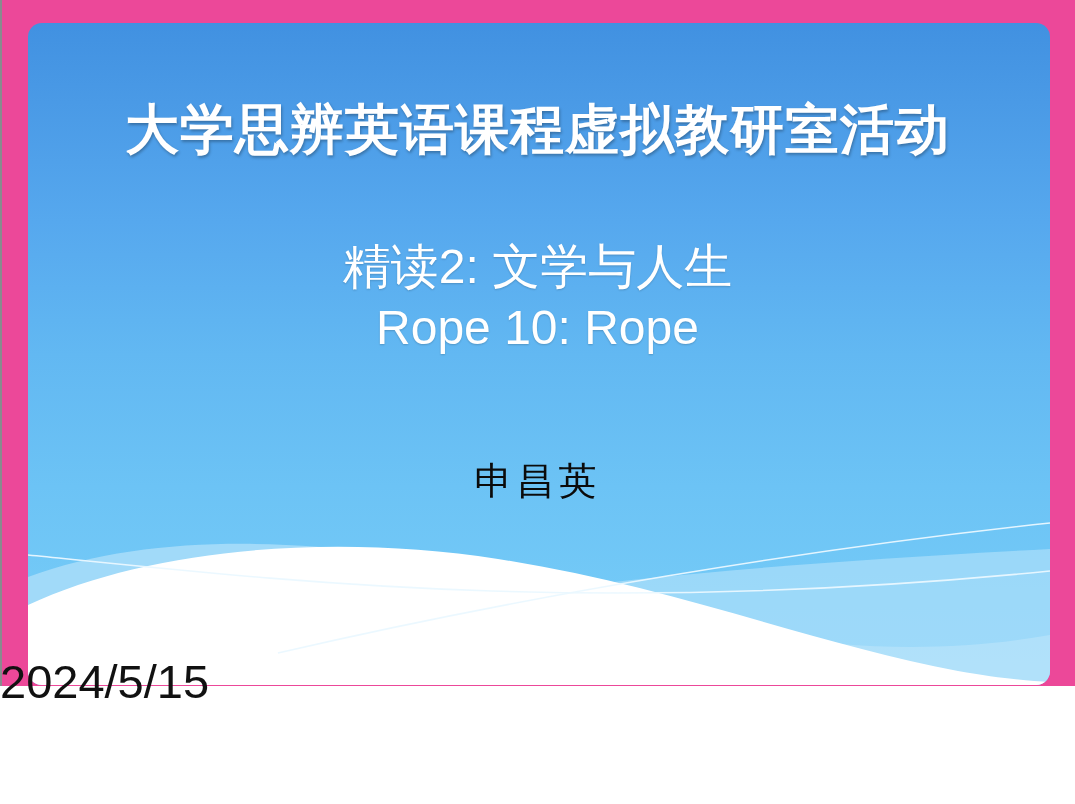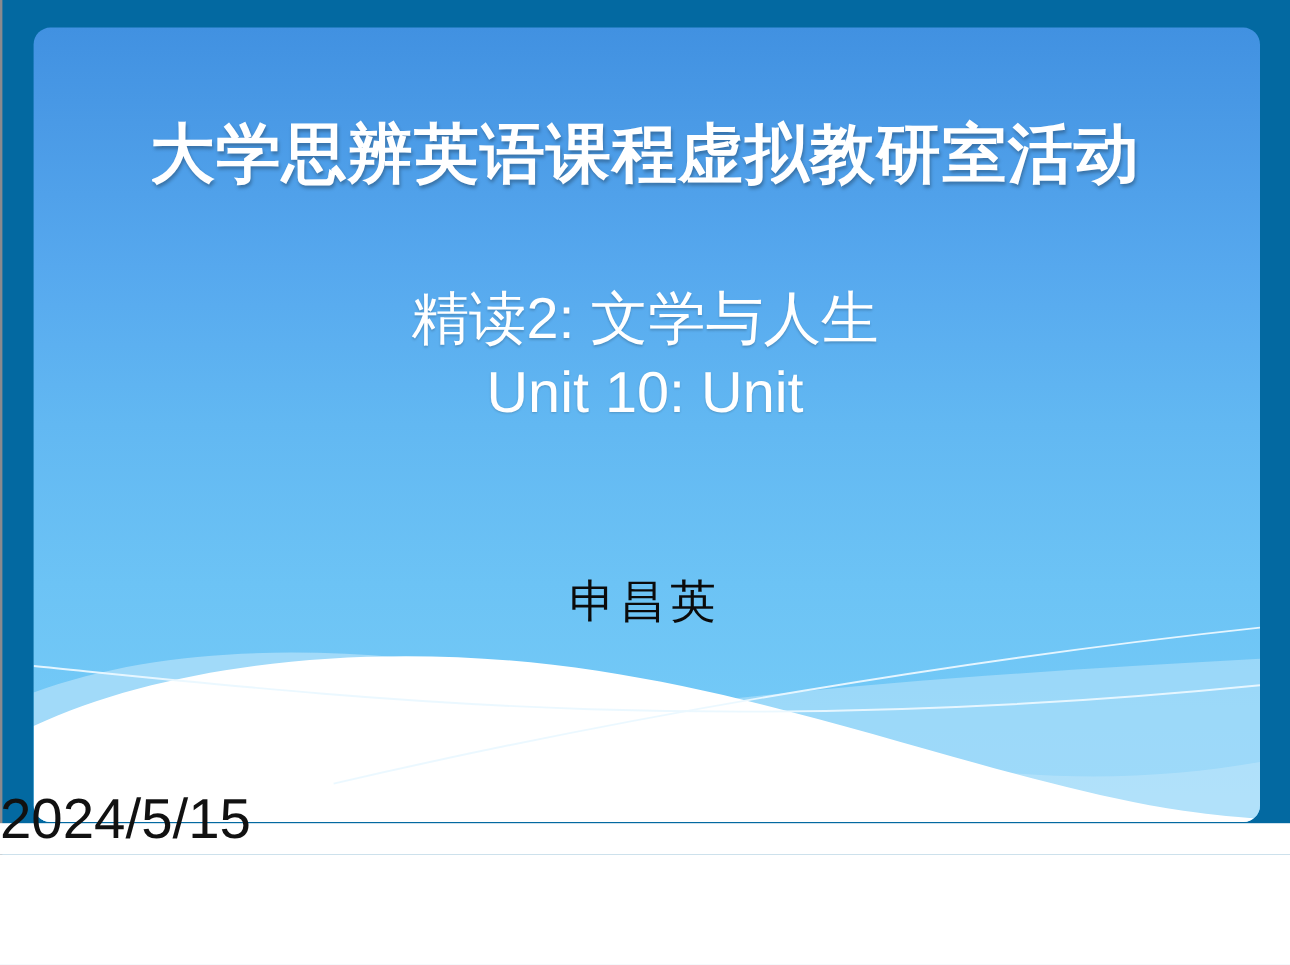--- a/index.html
+++ b/index.html
@@ -11,21 +11,21 @@
     width: 1075px;
     height: 804px;
     overflow: hidden;
     font-family: "Liberation Sans", sans-serif;
   }
 
   #slide {
     position: relative;
     width: 1075px;
     height: 712px;
-    background: #0369a1;
+    background: #ec4899;
     overflow: hidden;
   }
 
   
   .edge-rule {
     position: absolute;
     left: 0;
     top: 0;
     width: 2px;
     height: 804px;
@@ -115,21 +115,20 @@
     left: 0;
     top: 452px;
     width: 1075px;
     text-align: center;
     color: #0b0b0b;
     font-family: "DejaVu Serif", "Liberation Serif", serif;
     font-size: 40px;
     font-weight: 500;
     line-height: 1.55;
     white-space: nowrap;
-    margin-top: 20px;
   }
   .presenter-name { display: block; font-size: 38px; letter-spacing: 4px; }
   .presenter-affil { display: block; font-size: 40px; letter-spacing: 2px; }
 
   .date-line {
     position: absolute;
     left: 0;
     top: 654px;
     width: 1075px;
     color: #111111;
@@ -162,21 +161,21 @@
   </div>
 
   <div class="bottom-white"></div>
 
   <div class="text-layer">
 
     <div class="main-title">大学思辨英语课程虚拟教研室活动</div>
 
     <div class="subtitle-block">
       <span class="subtitle-line">精读2: 文学与人生</span>
-      <span class="subtitle-line">Unit 10: Unit</span>
+      <span class="subtitle-line">Rope 10: Rope</span>
     </div>
 
     <div class="presenter-block">
       <span class="presenter-name">申昌英</span>
     </div>
 
     <div class="date-line">2024/5/15</div>
 
   </div>
 

